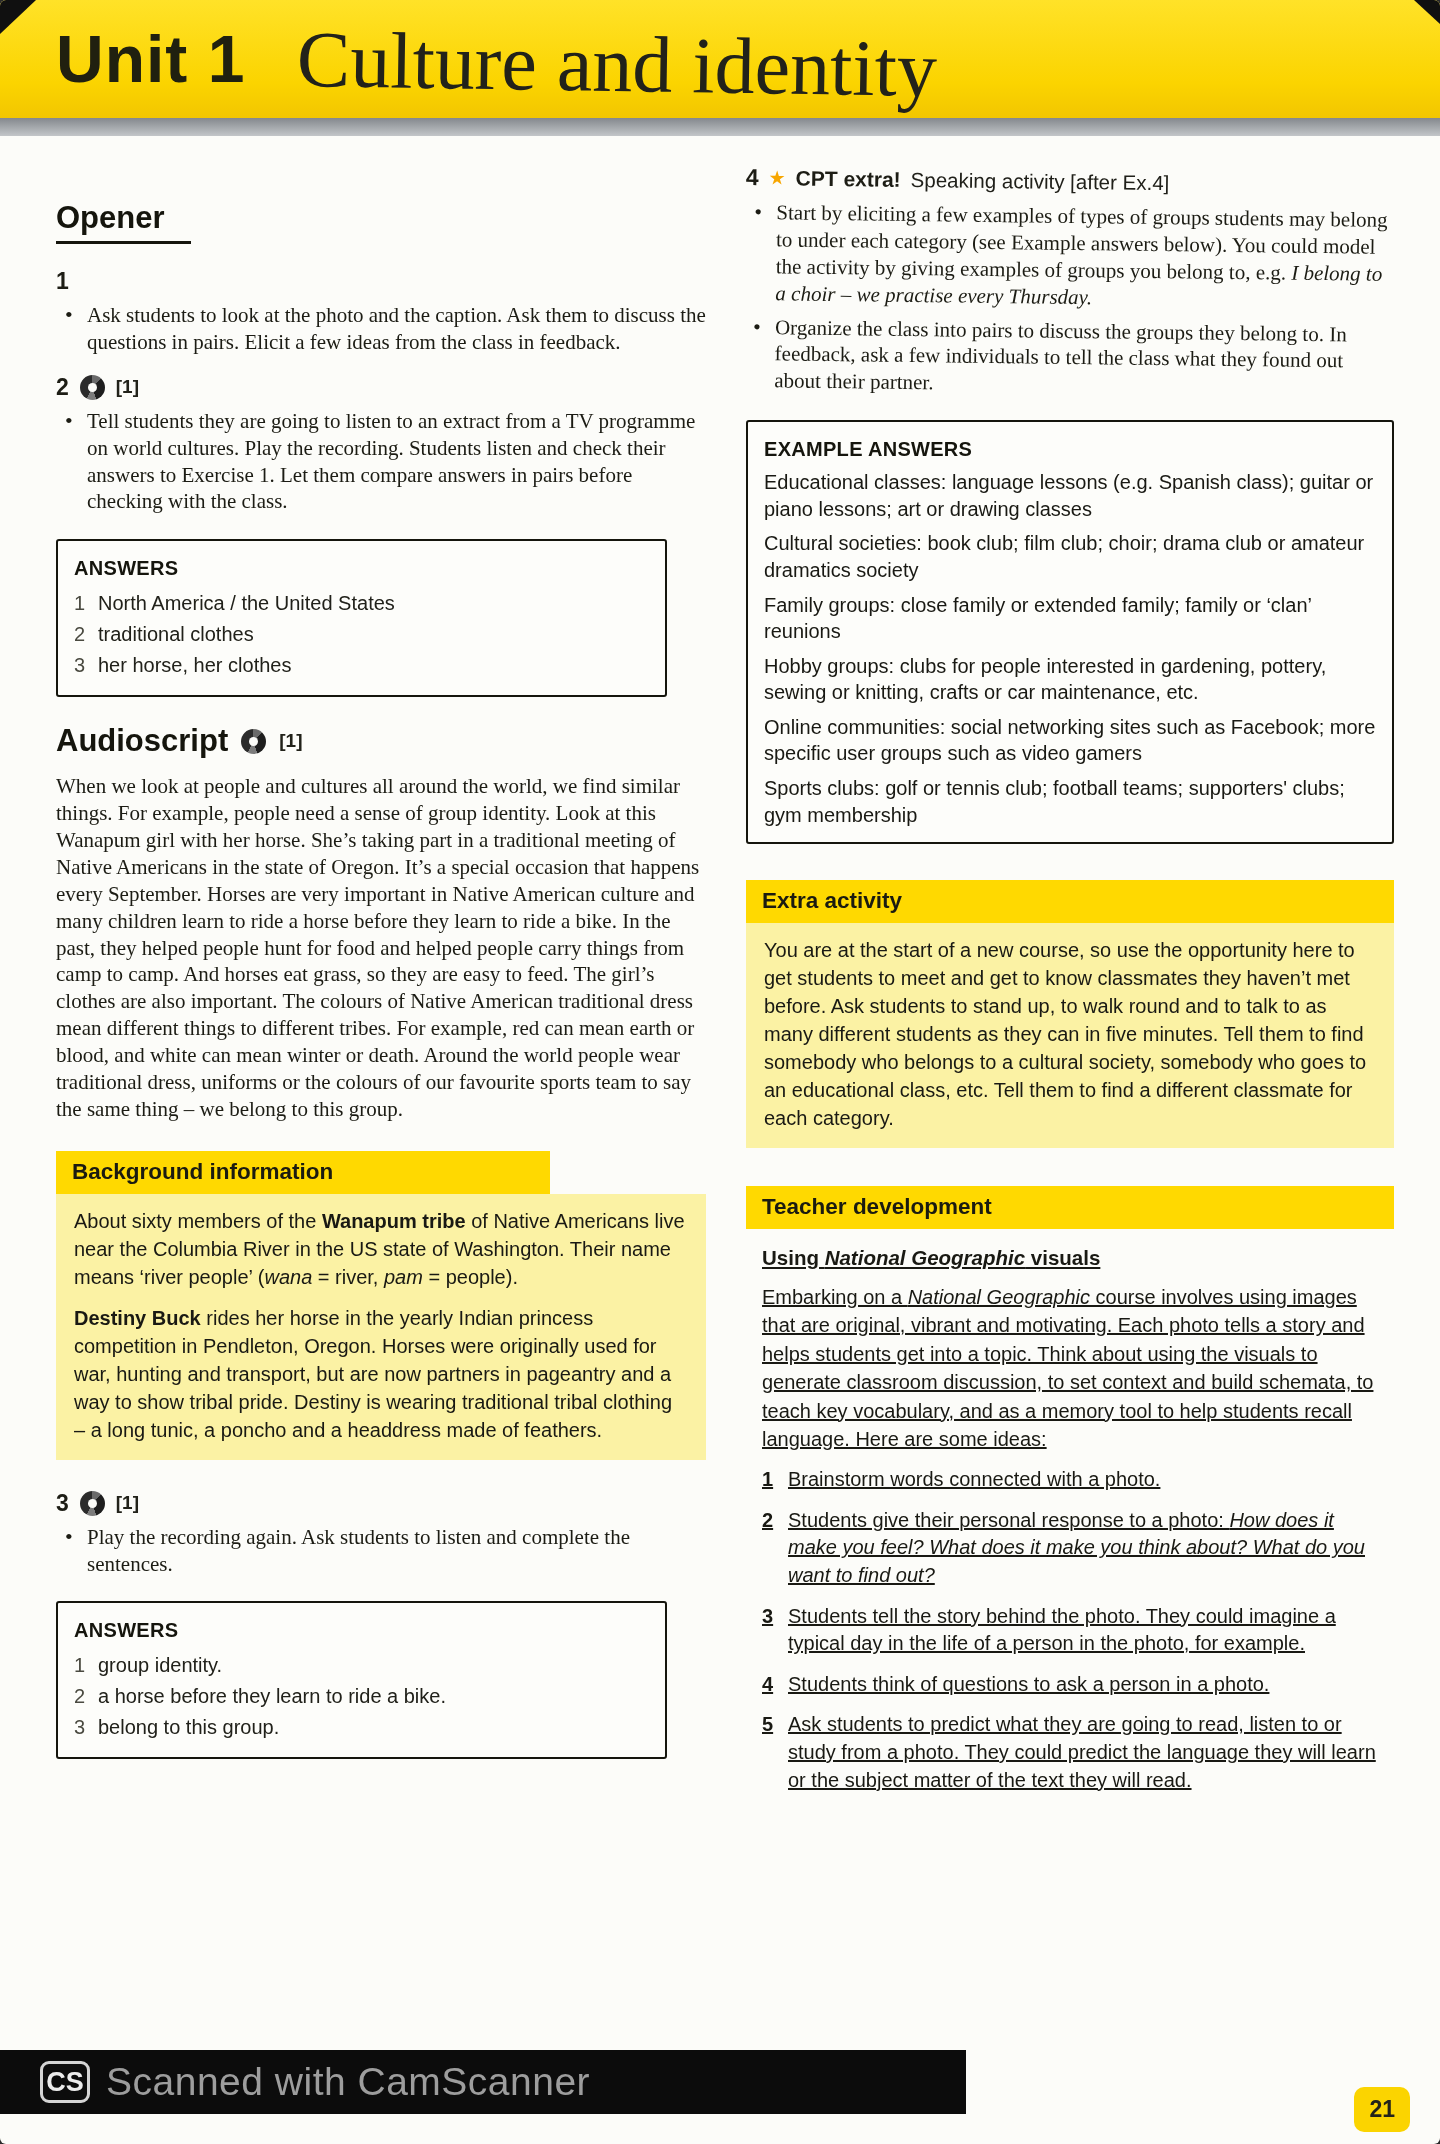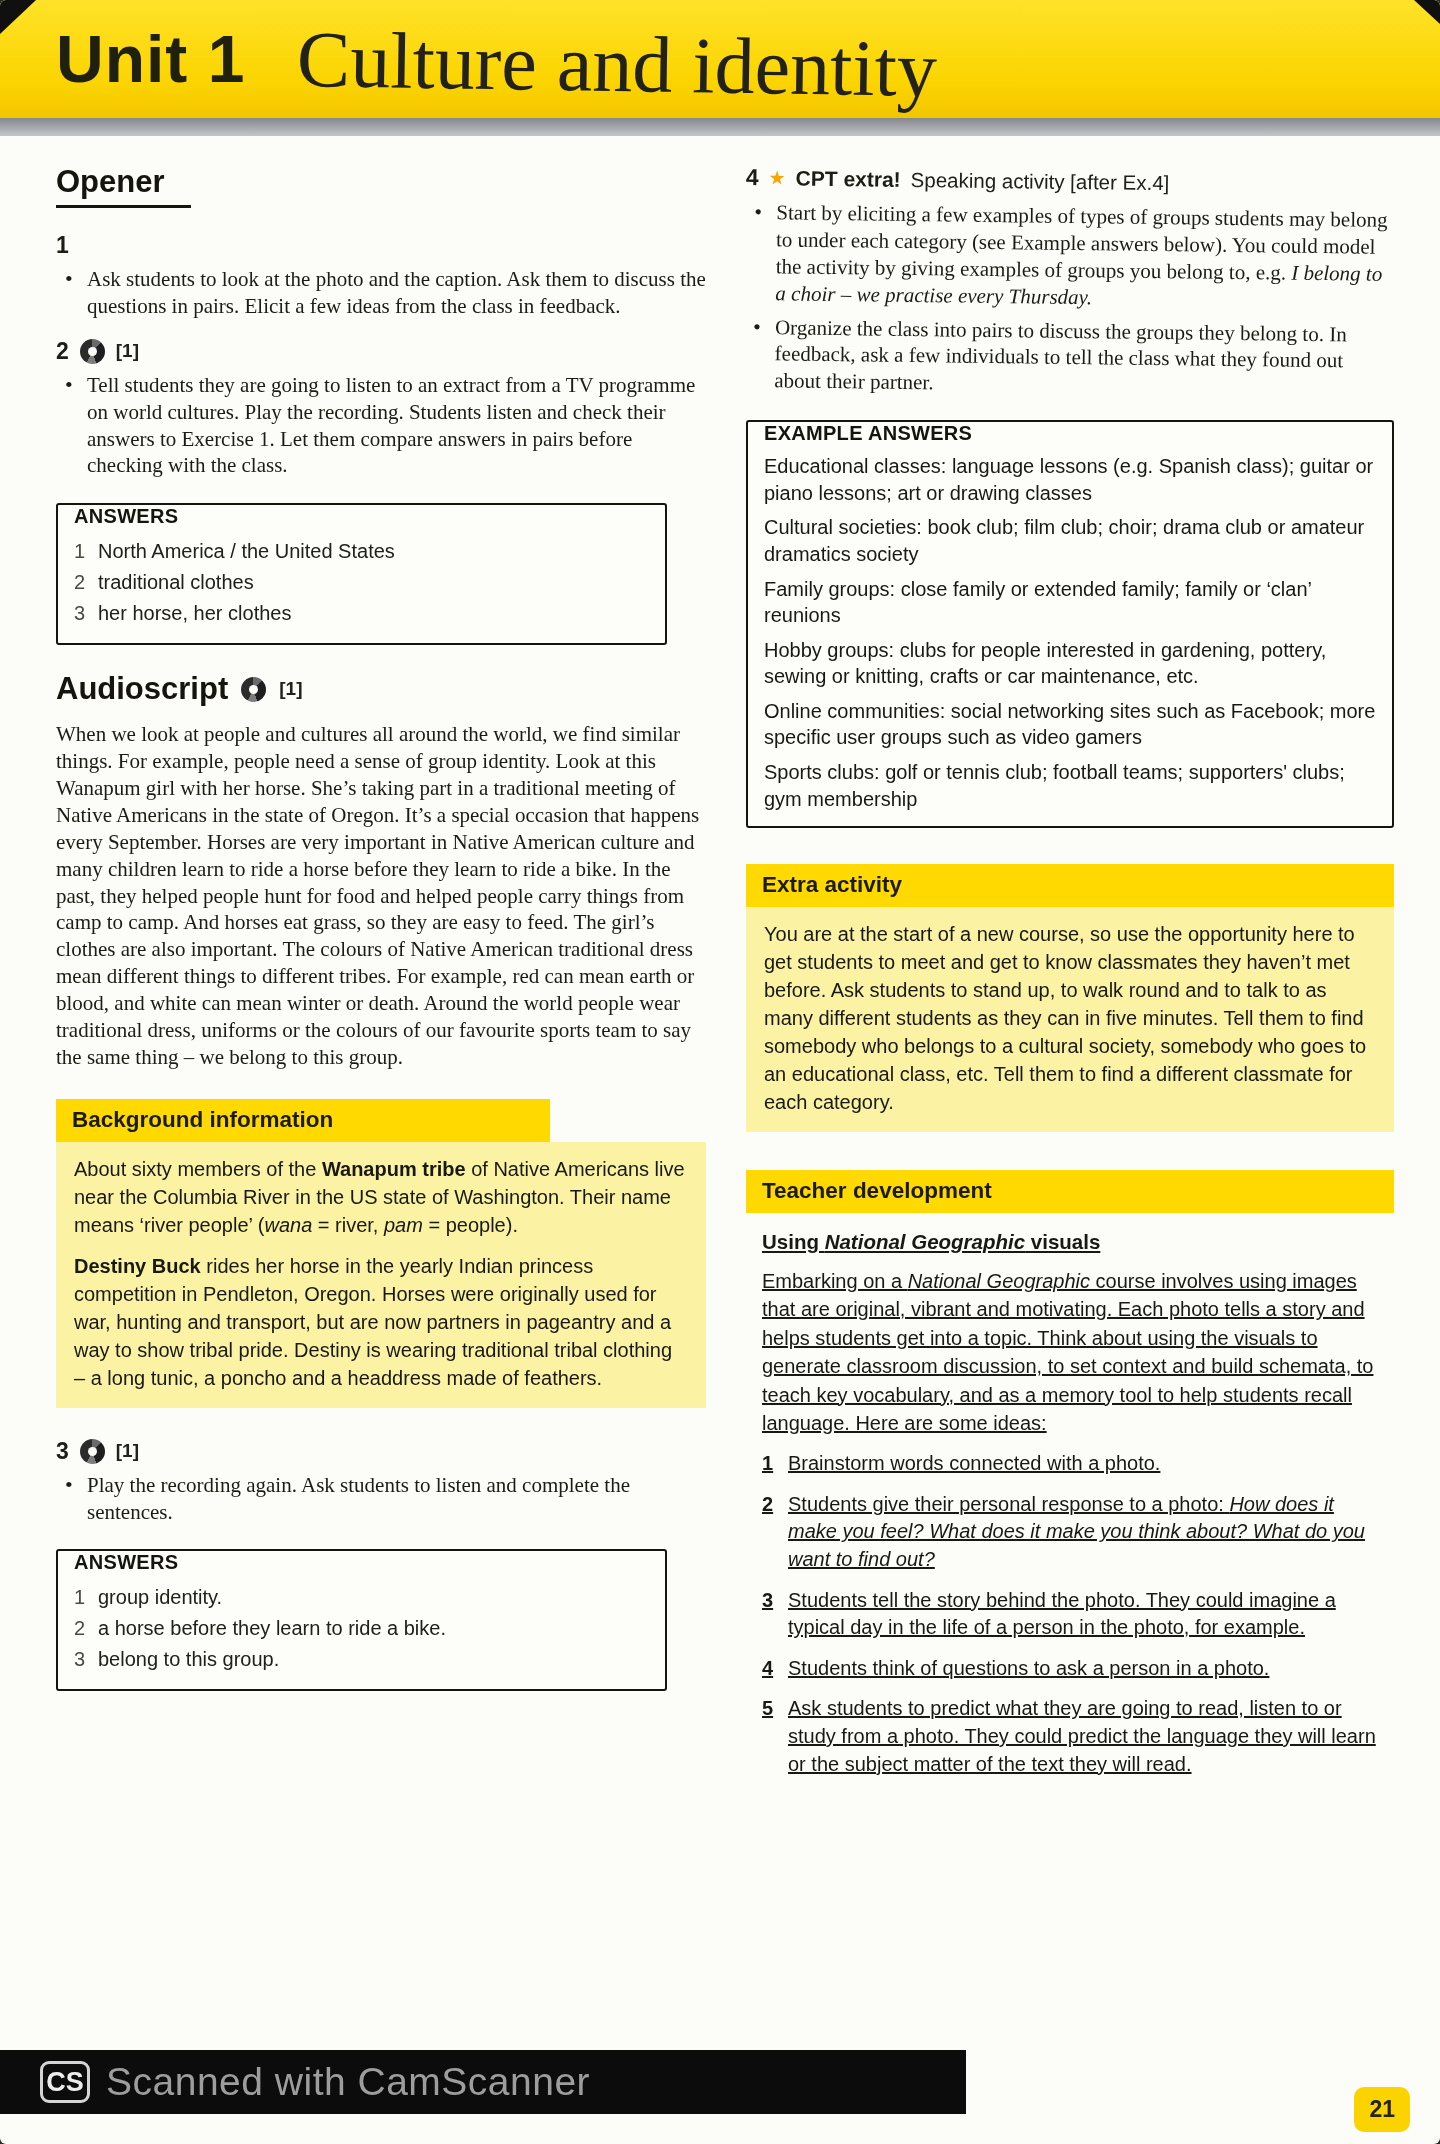--- a/index.html
+++ b/index.html
@@ -17,21 +17,21 @@
   
   .banner { position:relative; height:118px; background:linear-gradient(180deg,#ffe228 0%, #fbd400 70%, #f2c600 100%);
             display:flex; align-items:center; padding-left:56px; overflow:hidden; }
   .unit-label { font-weight:bold; font-size:66px; color:#20200f; letter-spacing:1px; }
   .unit-title { font-family:"Liberation Serif", serif; font-size:80px; color:#22221a;
                 margin-left:52px; transform:rotate(0.9deg); transform-origin:left center; white-space:nowrap; }
   .gray-bar { height:18px; background:linear-gradient(180deg,#84888d,#c3c6c9); }
 
   
   .columns { display:flex; gap:40px; padding:28px 46px 0 56px; }
-  .col-left  { width:650px; flex:none; }
+  .col-left  { width:650px; flex:none;margin-top:36px; }
   .col-right { flex:1; min-width:0; }
 
   .serif { font-family:"Liberation Serif", serif; font-size:21px; line-height:1.28; color:#1c1c14; }
 
   h2.opener { display:inline-block; font-size:31px; font-weight:bold; color:#15150d;
               border-bottom:3px solid #15150d; padding:0 26px 5px 0; margin-bottom:6px; }
 
   .ex { margin-top:18px; }
   .ex-head { display:flex; align-items:center; gap:11px; font-size:23px; font-weight:bold; margin-bottom:6px; }
   .track { font-size:19px; font-weight:bold; color:#22221a; }
@@ -39,21 +39,21 @@
   .cd-icon { display:inline-block; width:25px; height:25px; border-radius:50%; position:relative; flex:none;
              background:conic-gradient(#6a6a6a 0 12%, #1e1e1e 12% 45%, #7c7c7c 45% 58%, #2b2b2b 58% 100%); }
   .cd-icon::after { content:""; position:absolute; inset:8px; border-radius:50%; background:#fbfbf8; }
 
   ul.bullets { list-style:none; }
   ul.bullets li { position:relative; padding-left:31px; margin-top:7px; }
   ul.bullets li::before { content:"•"; position:absolute; left:9px; top:-1px; font-size:22px; color:#1c1c14; }
 
   
   .answers-box { border:2.5px solid #15150d; border-radius:3px; background:#fdfdfa;
-                 padding:0 16px 14px; margin:24px 0 10px; width:94%; }
+                 padding:16px 16px 14px; margin:24px 0 10px; width:94%; }
   .answers-box.full { width:100%; }
   .answers-title { font-weight:bold; font-size:20px; letter-spacing:.3px; margin-bottom:8px; color:#15150d; }
   .answer-row { display:flex; gap:11px; font-size:20px; line-height:1.55; color:#21211a; }
   .ans-num { color:#4a4a40; flex:none; min-width:13px; }
   .ea-entry { font-size:20px; line-height:1.33; color:#191913; margin-top:8px; }
 
   
   .audioscript-head { display:flex; align-items:center; gap:13px; margin:26px 0 14px; }
   .audioscript-head .title { font-size:31px; font-weight:bold; color:#15150d; }
   .audioscript-body { margin-bottom:4px; }

